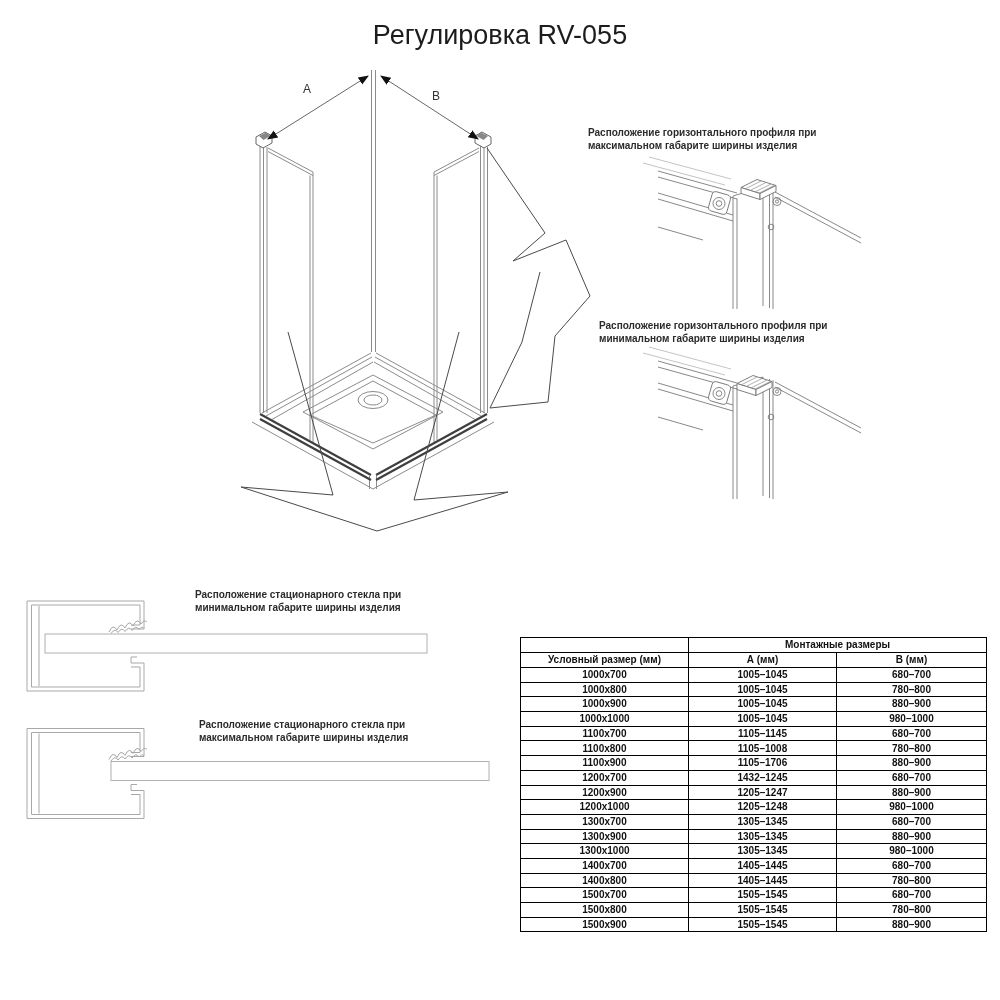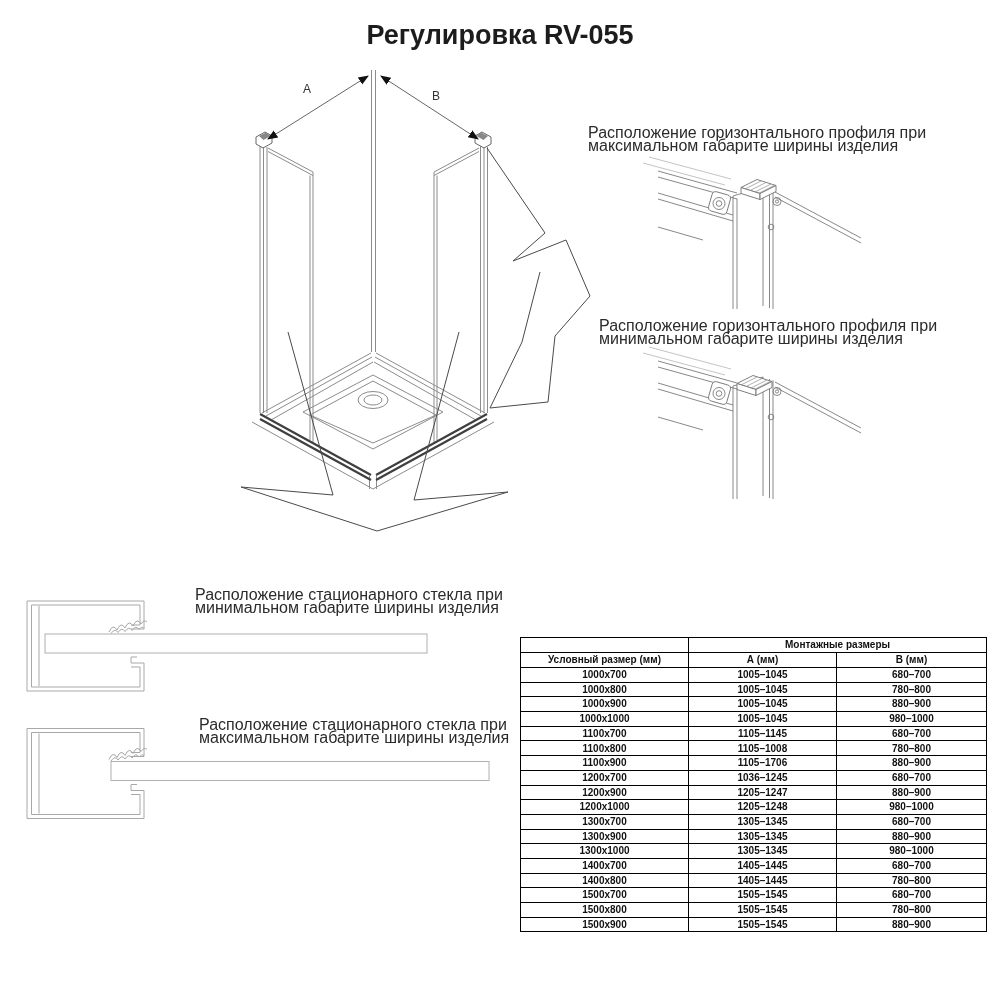--- a/index.html
+++ b/index.html
@@ -1,20 +1,20 @@
 <!DOCTYPE html>
 <html><head>
 <meta charset="utf-8">
 <style>
   html,body{margin:0;padding:0;background:#fff;}
   body{width:1000px;height:1000px;position:relative;overflow:hidden;
        font-family:"Liberation Sans",sans-serif;color:#1c1c1c;}
   .page-title{position:absolute;top:20px;left:0;width:1000px;text-align:center;
-       font-size:27px;font-weight:700;color:#1c1c1c;}
-  .ann{position:absolute;font-size:16px;font-weight:400;color:#2b2b2b;
+       font-size:27px;font-weight:400;color:#1c1c1c;}
+  .ann{position:absolute;font-size:10px;font-weight:700;color:#2b2b2b;
        line-height:12.5px;white-space:nowrap;letter-spacing:0;}
   svg.art{position:absolute;left:0;top:0;}
   table.sizes{position:absolute;left:520px;top:637px;width:466px;
        border-collapse:collapse;table-layout:fixed;
        font-size:10px;font-weight:700;color:#111;}
   table.sizes td{border:1px solid #000;text-align:center;padding:0;
        height:13.7px;line-height:13.5px;overflow:hidden;white-space:nowrap;}
   table.sizes thead td{height:14px;line-height:14px;}
 </style>
 </head>
@@ -254,21 +254,21 @@
 
       <tr>
         <td>1100x900</td>
         <td>1105–1706</td>
         <td>880–900</td>
       </tr>
 
 
       <tr>
         <td>1200x700</td>
-        <td>1036–1245</td>
+        <td>1432–1245</td>
         <td>680–700</td>
       </tr>
 
 
       <tr>
         <td>1200x900</td>
         <td>1205–1247</td>
         <td>880–900</td>
       </tr>
 

